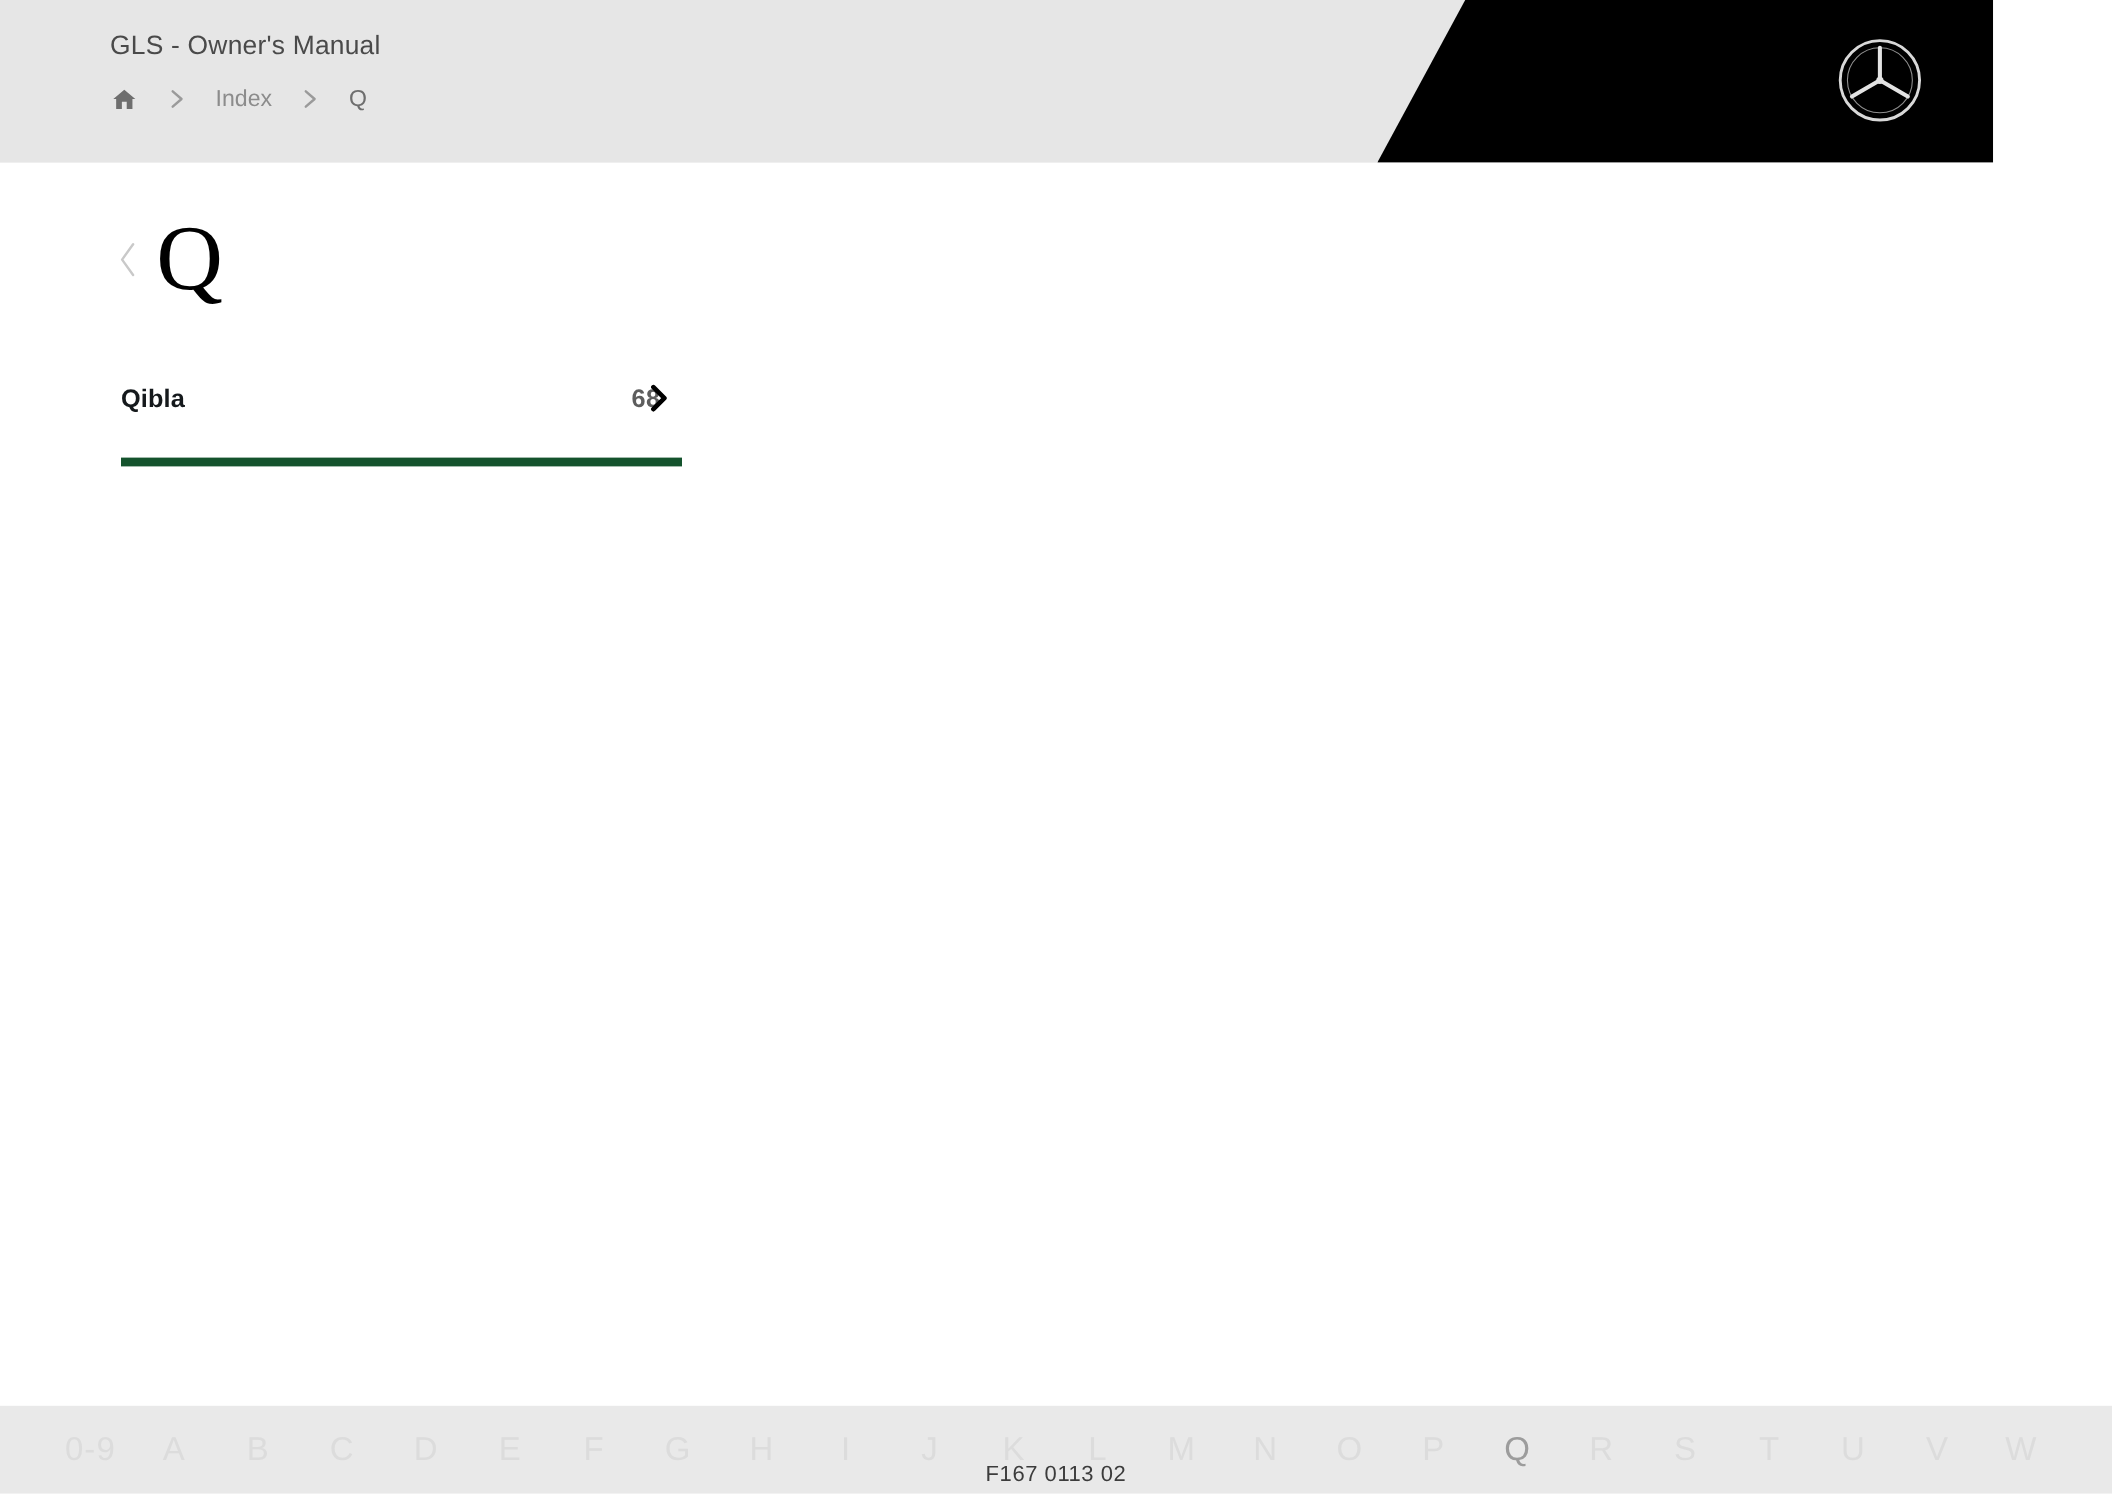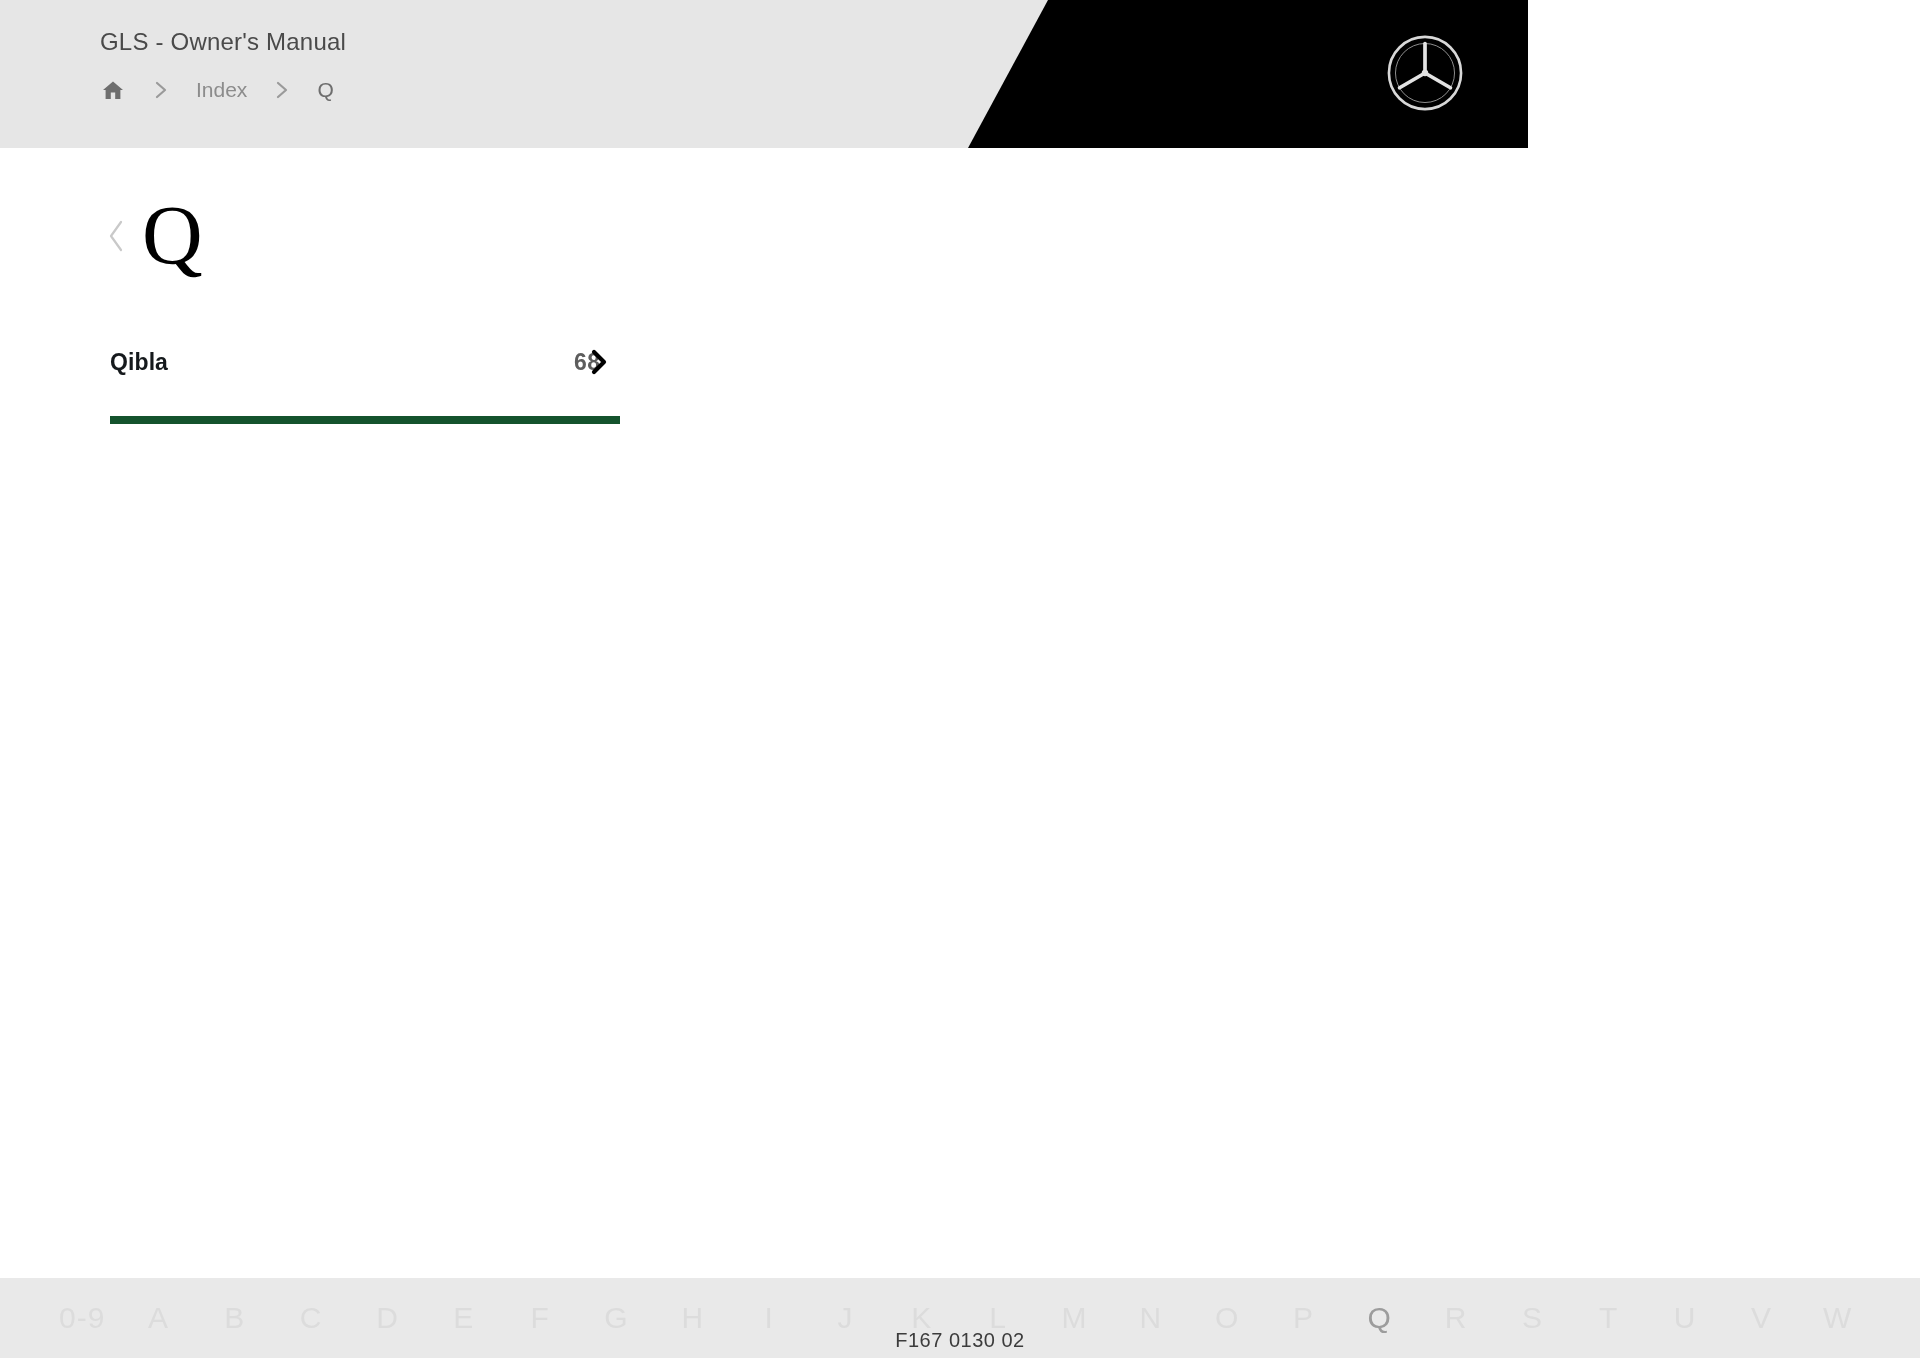--- a/index.html
+++ b/index.html
@@ -12,21 +12,21 @@
     background: #ffffff;
     font-family: "Liberation Sans", sans-serif;
     overflow: hidden;
     position: relative;
   }
 
   
   .header {
     position: absolute;
     top: 0; left: 0;
-    width: 1528px;
+    width: 1812px;
     height: 148px;
     background: #e6e6e6;
     overflow: hidden;
   }
   .header-black {
     position: absolute;
     top: 0;
     right: 0;
     width: 560px;
     height: 148px;
@@ -306,14 +306,14 @@
     <span class="alpha-item">O</span>
     <span class="alpha-item">P</span>
     <span class="alpha-item active">Q</span>
     <span class="alpha-item">R</span>
     <span class="alpha-item">S</span>
     <span class="alpha-item">T</span>
     <span class="alpha-item">U</span>
     <span class="alpha-item">V</span>
     <span class="alpha-item">W</span>
   </div>
-  <div class="doc-code">F167 0130 02</div>
+  <div class="doc-code">F167 0113 02</div>
 </div>
 
 </body></html>

